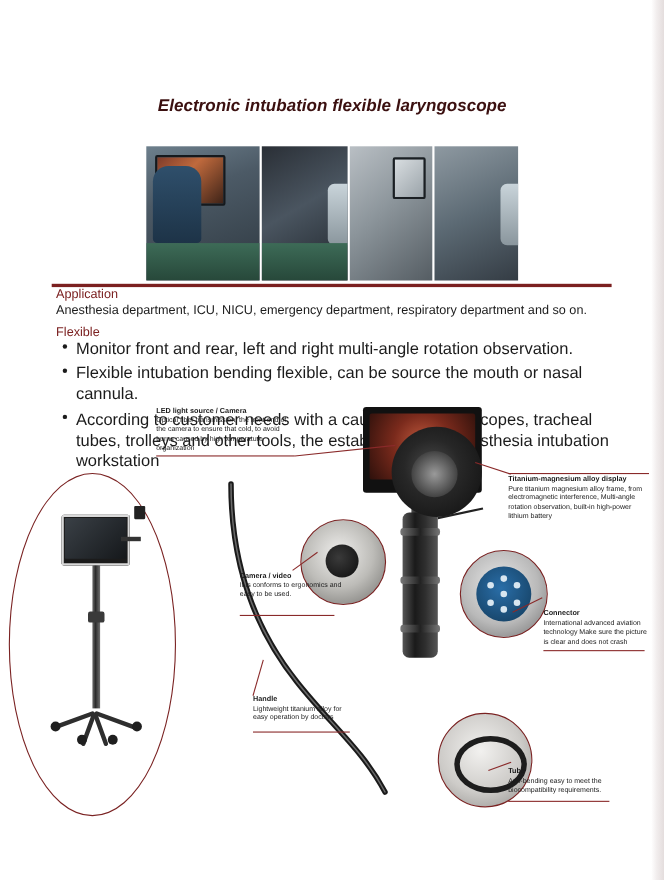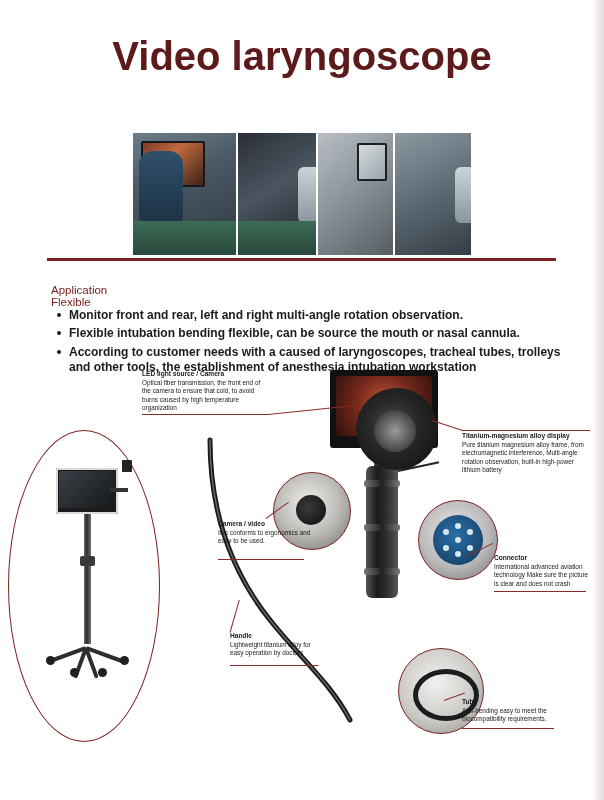--- a/index.html
+++ b/index.html
@@ -105,37 +105,36 @@
     left: 47px;
     width: 509px;
     height: 3px;
     background: #7b2020;
   }
   .sec-heading {
     position: absolute;
     font-size: 11.5px;
     color: #7b2020;
   }
-  .app-heading { top: 262px; left: 51px; margin-top: 22px; }
+  .app-heading { top: 262px; left: 51px; }
   .app-text {
     position: absolute;
     top: 276px;
     left: 51px;
     font-size: 11.5px;
     color: #1b1b1b;
   }
   .feat-heading { top: 296px; left: 51px; }
   .features {
     position: absolute;
     top: 308px;
     left: 56px;
     width: 520px;
-    font-size: 12px;
+    font-size: 15px;
     color: #1b1b1b;
-    font-weight: bold;
   }
   .feature-item {
     position: relative;
     padding-left: 13px;
     margin-bottom: 3px;
     line-height: 1.28;
   }
   .feature-item .dot {
     position: absolute;
     left: 1px;
@@ -369,21 +368,21 @@
     border-radius: 50%;
   }
 </style>
 </head>
 <body>
 
 <div class="page">
 
   <div class="edge-band"></div>
 
-  <div class="title">Video laryngoscope</div>
+  <div class="subtitle">Electronic intubation flexible laryngoscope</div>
 
   <div class="photos">
     <div class="photo p1 ph-a">
       <div class="screen-a"></div>
       <div class="scrub-a"></div>
       <div class="bedsheet"></div>
     </div>
     <div class="photo p2 ph-b">
       <div class="scrub-b"></div>
       <div class="bedsheet"></div>
@@ -392,20 +391,21 @@
       <div class="screen-b"></div>
     </div>
     <div class="photo p4 ph-d">
       <div class="scrub-b"></div>
     </div>
   </div>
 
   <div class="underline-bar"></div>
 
   <div class="sec-heading app-heading">Application</div>
+  <div class="app-text">Anesthesia department, ICU, NICU, emergency department, respiratory department and so on.</div>
 
   <div class="sec-heading feat-heading">Flexible</div>
   <div class="features">
     <div class="feature-item">
       <span class="dot"></span>
       <span>Monitor front and rear, left and right multi-angle rotation observation.</span>
     </div>
     <div class="feature-item">
       <span class="dot"></span>
       <span>Flexible intubation bending flexible, can be source the mouth or nasal cannula.</span>

